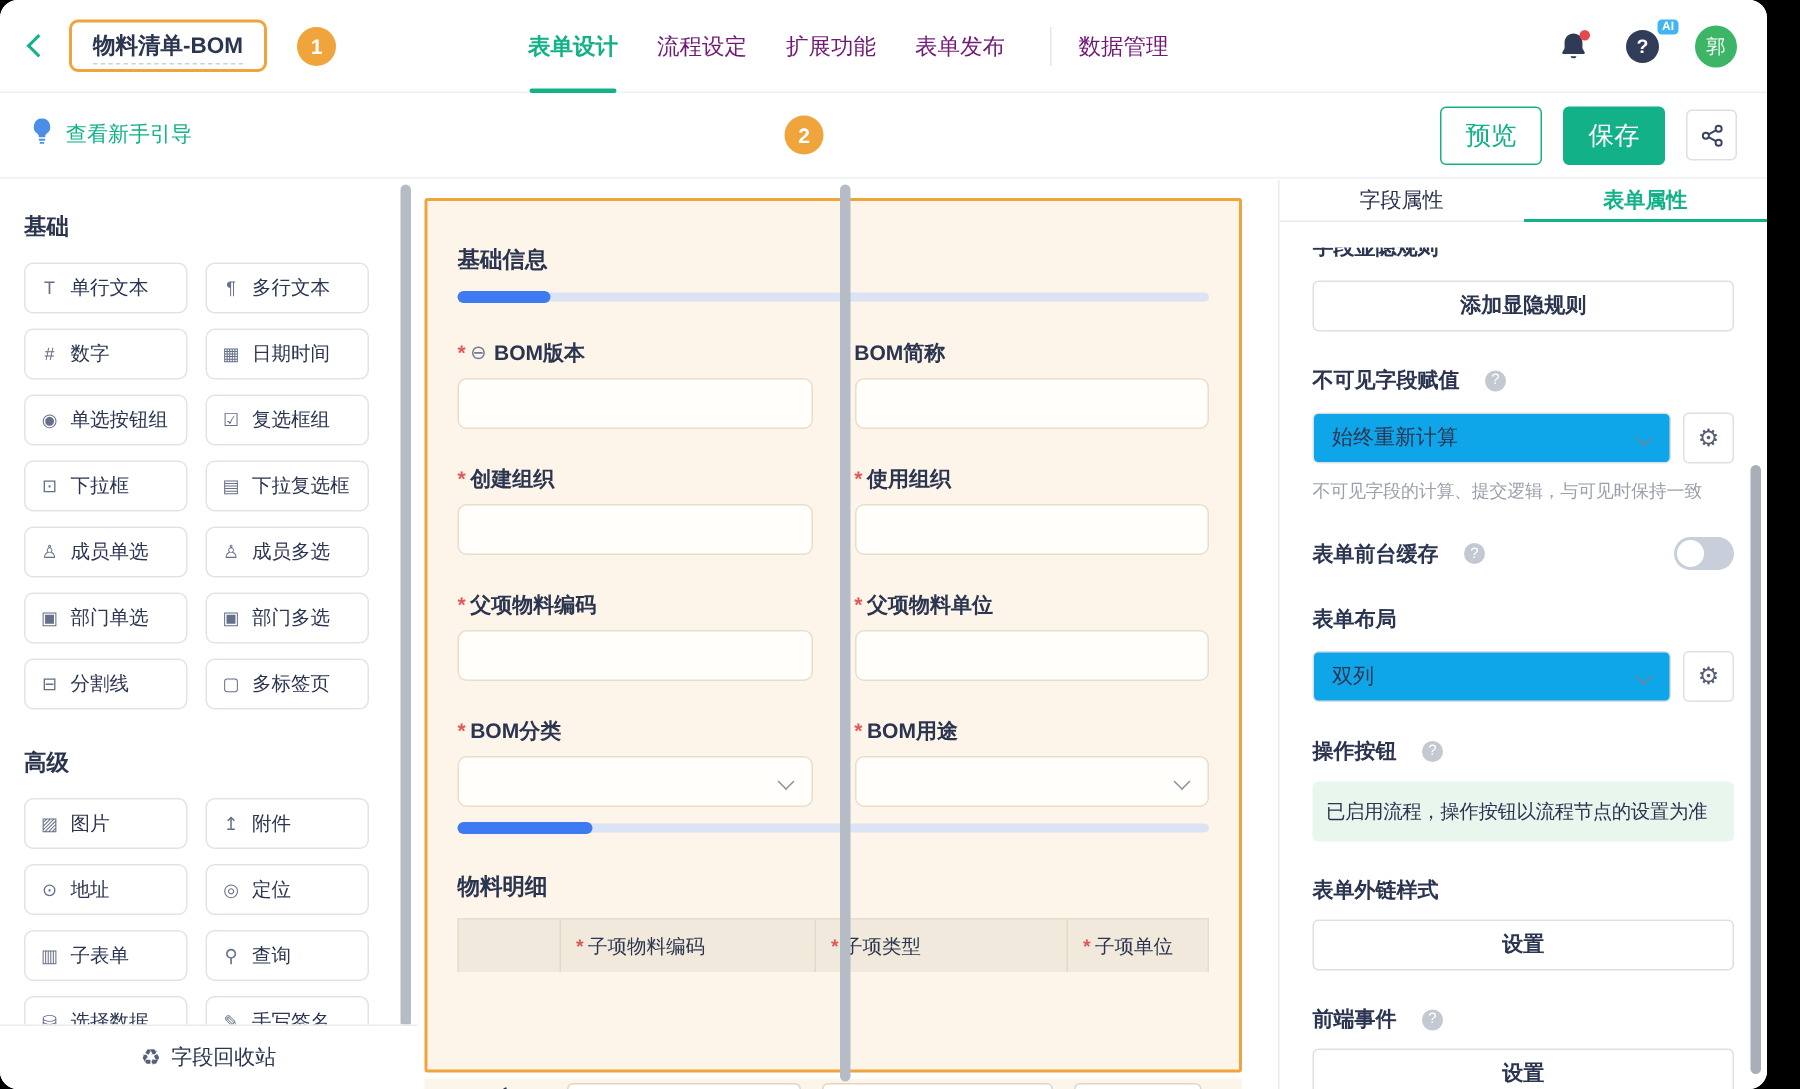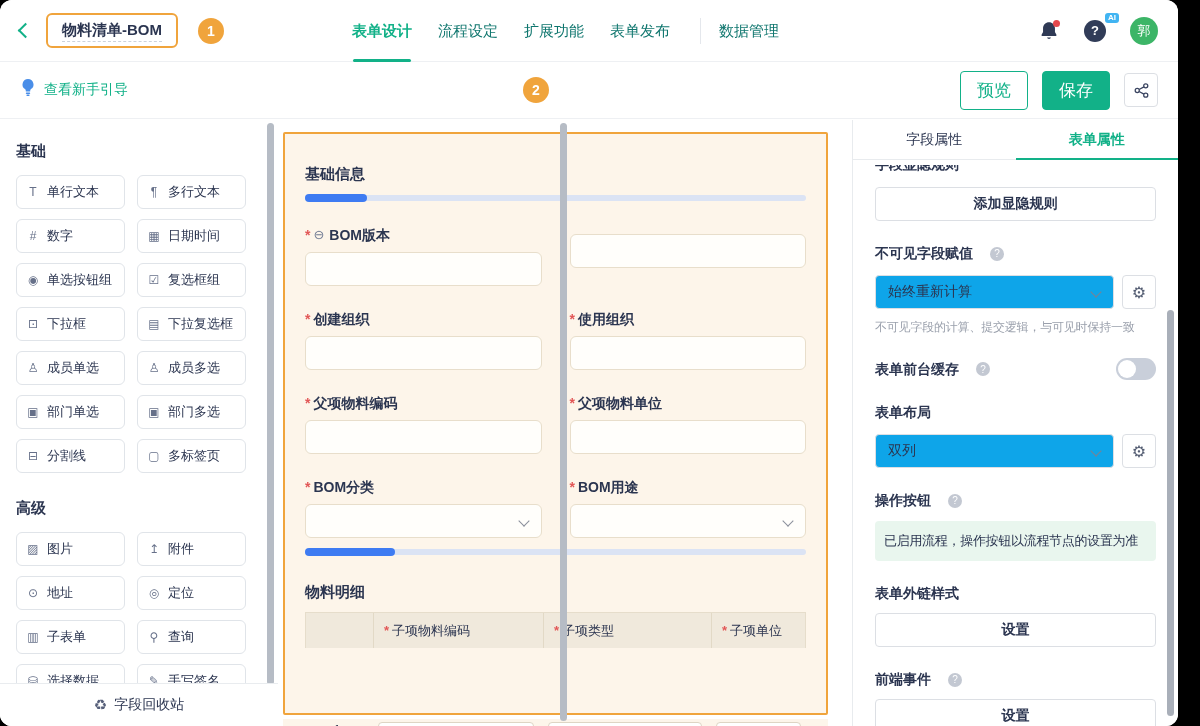--- a/index.html
+++ b/index.html
@@ -7,21 +7,21 @@
   .app { position:absolute; left:0; top:0; width:1178px; height:726px; background:#fff; border-radius:12px; overflow:hidden; }
 
   
   .topbar { position:relative; height:62px; border-bottom:1px solid #eef0f3; display:flex; align-items:center; padding:0 20px; background:#fff; }
   .back-chevron { width:11px; height:11px; border-left:2.5px solid #12b188; border-bottom:2.5px solid #12b188; transform:rotate(45deg); cursor:pointer; }
   .title-box { margin-left:15px; border:2px solid #f0a43c; border-radius:6px; padding:6px 14px; background:#fff; }
   .title-box span { font-size:15px; font-weight:700; color:#2b3550; border-bottom:1.5px dashed #ccd2db; padding-bottom:3px; }
   .step-badge { width:26px; height:26px; border-radius:50%; background:#f0a43c; color:#fff; font-size:14px; font-weight:700; display:flex; align-items:center; justify-content:center; }
   .badge-1 { margin-left:20px; }
   .nav { position:absolute; left:352px; top:0; height:62px; display:flex; align-items:center; }
-  .nav-tab { position:relative; height:62px; display:flex; align-items:center; font-size:15px; color:#0f766e; margin-right:26px; cursor:pointer; }
+  .nav-tab { position:relative; height:62px; display:flex; align-items:center; font-size:15px; color:#701a75; margin-right:26px; cursor:pointer; }
   .nav-tab.active { color:#12b188; font-weight:600; }
   .nav-tab.active::after { content:""; position:absolute; left:50%; transform:translateX(-50%); bottom:0; width:58px; height:3px; background:#12b188; border-radius:2px; }
   .nav-divider { width:1px; height:26px; background:#e4e7ec; margin:0 18px 0 4px; }
   .top-right { margin-left:auto; display:flex; align-items:center; gap:24px; }
   .bell-wrap { position:relative; width:22px; height:22px; }
   .bell-wrap svg { width:22px; height:22px; }
   .red-dot { position:absolute; right:0; top:0; width:7px; height:7px; border-radius:50%; background:#e5484d; }
   .help-circle { position:relative; width:22px; height:22px; border-radius:50%; background:#313c58; color:#fff; font-size:13px; font-weight:700; display:flex; align-items:center; justify-content:center; }
   .ai-badge { position:absolute; top:-7px; right:-13px; background:#41b4f2; color:#fff; font-size:8px; font-weight:700; padding:1px 3px; border-radius:3px; line-height:1.1; }
   .avatar { width:28px; height:28px; border-radius:50%; background:#3cb567; color:#fff; font-size:13px; display:flex; align-items:center; justify-content:center; }
@@ -70,21 +70,21 @@
   .st-cell { display:flex; align-items:center; font-size:13px; color:#2b3550; padding:0 10px; border-right:1px solid #e2d9c6; }
   .st-corner { width:68px; border-right:1px solid #e2d9c6; }
   .st-c1 { width:170px; } .st-c2 { width:168px; } .st-c3 { flex:1; border-right:none; }
   .partial-row { position:absolute; left:5px; top:599px; width:545px; height:8px; background:#fdf5ea; padding:0 20px; display:flex; overflow:visible; }
   .pr-num { width:68px; text-align:center; font-size:13px; color:#2b3550; padding-top:3px; }
   .pr-cell { padding:3px 7px 0 7px; } .pr-c1 { width:170px; } .pr-c2 { width:168px; } .pr-c3 { flex:1; }
   .mini-input { height:30px; background:#fff; border:1px solid #ded5c4; border-radius:4px; }
 
   
   .panel { position:absolute; left:852px; right:0; top:0; height:100%; background:#fff; border-left:1px solid #e8ebee; }
-  .ptabs { height:40px; display:flex; border-bottom:1px solid #e8ebee; }
+  .ptabs { height:28px; display:flex; border-bottom:1px solid #e8ebee; }
   .ptab { flex:1; display:flex; align-items:center; justify-content:center; font-size:14px; color:#2b3550; position:relative; cursor:pointer; }
   .ptab.active { color:#12b188; font-weight:600; }
   .ptab.active::after { content:""; position:absolute; left:0; right:0; bottom:-1px; height:2px; background:#12b188; }
   .pbody { position:absolute; top:41px; left:0; right:0; bottom:0; padding:0 22px; overflow:hidden; }
   .clipped-head { height:11px; overflow:hidden; margin-top:4px; }
   .clipped-head span { display:block; margin-top:-9px; font-size:14px; font-weight:700; color:#2b3550; }
   .wide-btn { margin-top:11px; height:34px; border:1px solid #dcdfe4; border-radius:4px; background:#fff; display:flex; align-items:center; justify-content:center; font-size:14px; color:#2b3550; cursor:pointer;font-weight:bold; }
   .phead { margin-top:24px; display:flex; align-items:center; gap:17px; font-size:14px; font-weight:700; color:#2b3550; line-height:17px; }
   .qicon { width:14px; height:14px; border-radius:50%; background:#c3c8d2; color:#fff; font-size:10px; font-weight:400; display:flex; align-items:center; justify-content:center; flex:none; }
   .prow { margin-top:13px; display:flex; gap:8px; }
@@ -273,20 +273,23 @@
         <div class="frow">
           <div class="field">
             <div class="flabel">
                 <span class="req">*</span>
                 <span class="link-glyph">⊖</span>
                 <span>BOM版本</span>
               </div>
             <div class="finput"></div>
           </div>
           <div class="field">
+            <div class="flabel">
+                <span>BOM简称</span>
+              </div>
             <div class="finput"></div>
           </div>
         </div>
 
         <div class="frow">
           <div class="field">
             <div class="flabel">
                 <span class="req">*</span>
                 <span>创建组织</span>
               </div>

